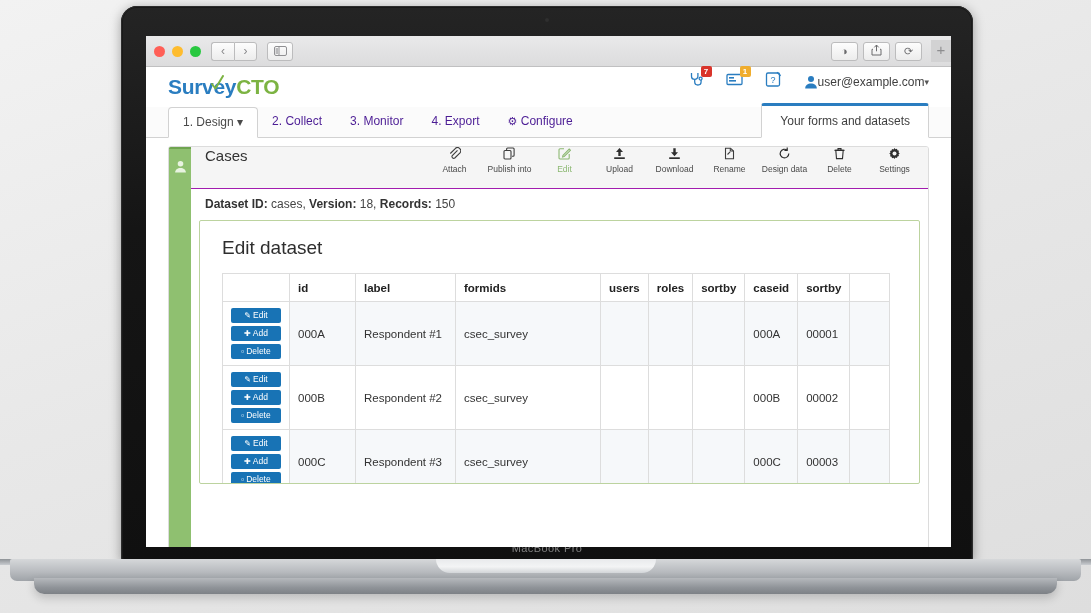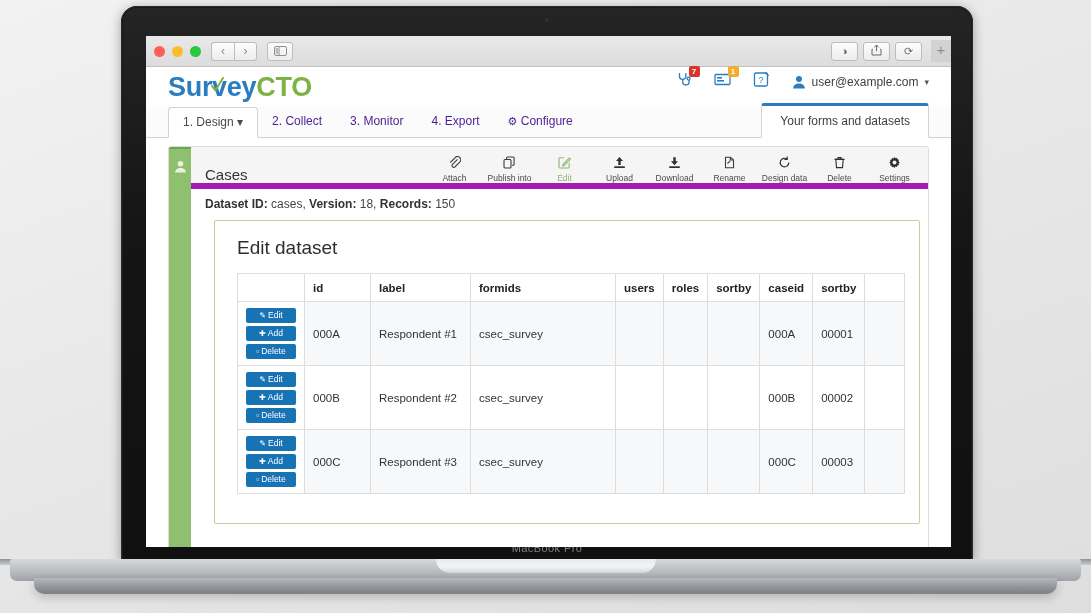--- a/index.html
+++ b/index.html
@@ -124,21 +124,21 @@
     margin-left:4px; margin-right:-8px;
   }
 
   
   .page { position:relative; height:480px; background:#fff; }
 
   .brandbar {
     height:40px; display:flex; align-items:center;
     padding:0 22px 0 22px; position:relative;
   }
-  .logo { font-size:27px; font-weight:bold; letter-spacing:-.3px; position:relative; }
+  .logo { font-size:21px; font-weight:bold; letter-spacing:-.3px; position:relative; }
   .logo .blue { color:#2a7dc0; }
   .logo .green { color:#7cb342; }
   .logo .check {
     position:absolute; left:43px; top:-2px;
     width:13px; height:17px;
   }
   .logo .check svg { width:13px; height:17px; }
 
   .brand-right {
     position:absolute; right:22px; top:4px;
@@ -149,21 +149,21 @@
   .badge {
     position:absolute; right:-8px; top:-5px;
     min-width:11px; height:11px; padding:0 2px;
     border-radius:2px;
     font-size:8px; line-height:11px; font-weight:bold;
     color:#fff; text-align:center;
   }
   .badge.red { background:#d9342b; }
   .badge.orange { background:#f0ad2e; }
 
-  .user { display:flex; align-items:center; gap:6px; color:#3f3f3f; font-size:12px; }
+  .user { display:flex; align-items:center; color:#3f3f3f; font-size:12px; }
   .user .uicon { color:#2a7dc0; display:flex; }
   .user .uicon svg { width:14px; height:14px; }
   .caret { color:#555; font-size:9px; }
 
   
   .navrow {
     height:31px; position:relative;
     border-bottom:1px solid #d2d2d2;
     background:#fbfbfb;
     display:flex; align-items:flex-end;
@@ -206,22 +206,22 @@
     border-top:2px solid #6fa450;
     display:flex; justify-content:center; padding-top:10px;
     flex:none;
   }
   .greenbar svg { width:13px; height:13px; fill:#e8f3e0; }
 
   .panel-body { flex:1; min-width:0; }
 
   .panel-head {
     background:#f5f5f5;
-    border-bottom:6px solid #a21caf;
-    display:flex; align-items:flex-end;
+    border-bottom:1px solid #a21caf;
+    display:flex; align-items:flex-start;
     height:42px; padding:0 10px 0 14px;
   }
   .panel-title { font-size:15px; color:#333; flex:1; }
   .toolbar { display:flex; align-items:center; gap:8px; }
   .tb {
     width:47px; text-align:center;
     color:#4a4a4a; font-size:8.5px;
     line-height:1.1;
   }
   .tb .ic { display:block; height:16px; margin-bottom:2px; }
@@ -229,21 +229,21 @@
   .tb.active { color:#8cb872; }
   .tb.active .ic svg { stroke:#8cb872; fill:none; }
 
   .meta {
     font-size:12px; color:#333;
     padding:8px 14px 9px 14px;
   }
   .meta b { font-weight:bold; }
   .meta .v { color:#444; }
 
-  .innerwrap { padding:0 8px 0 23px; height:304px; }
+  .innerwrap { padding:0 8px 0 8px; height:264px; }
   .inner {
     border:1px solid #bcd39f;
     border-radius:2px;
     height:100%;
     overflow:hidden;
     background:#fff;
     padding:16px 0 0 22px;
   }
   .h-edit { font-size:19px; color:#2e2e2e; margin-bottom:14px; }
 

